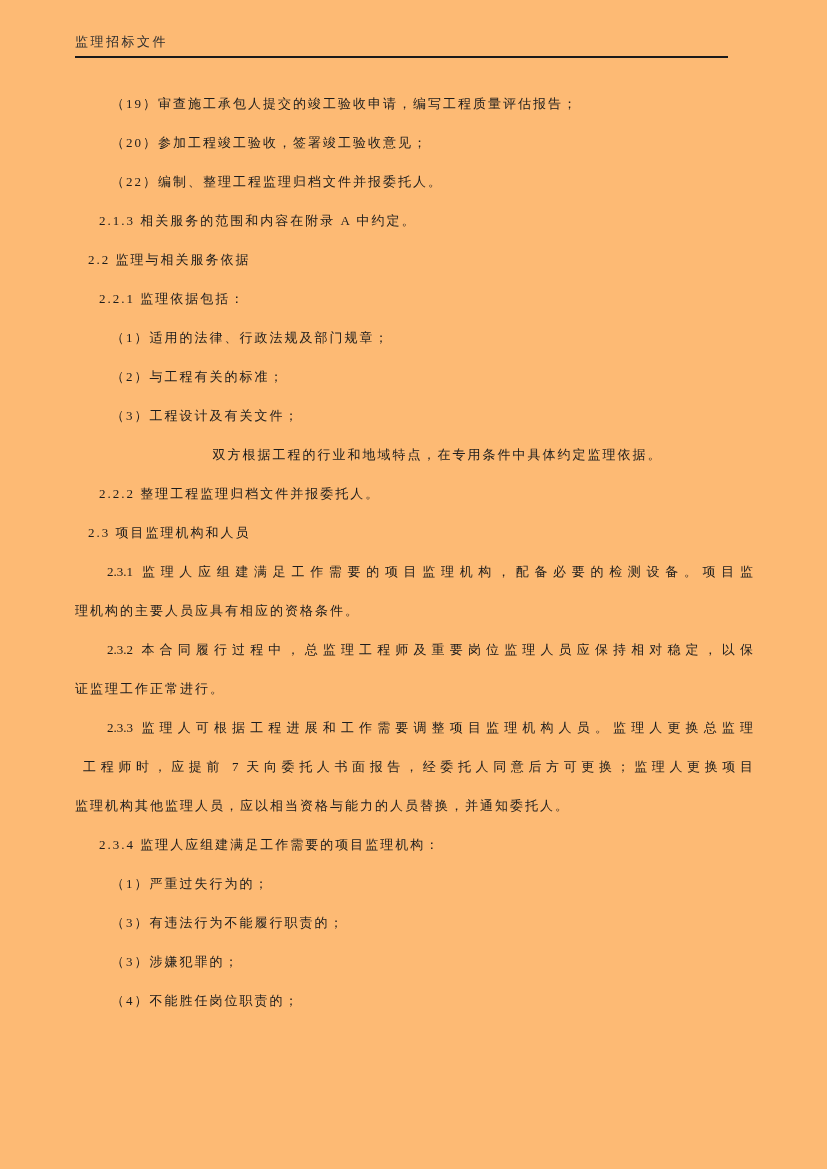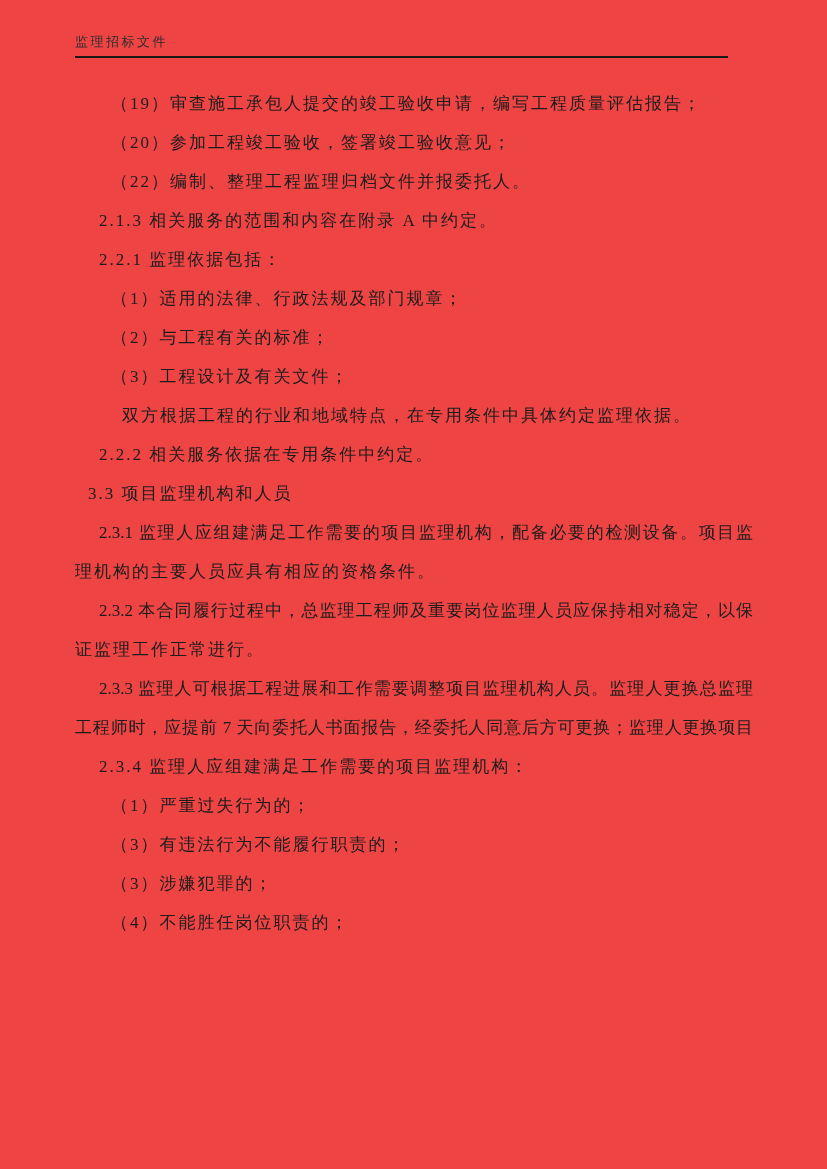--- a/index.html
+++ b/index.html
@@ -4,21 +4,21 @@
 <style>
   html, body {
     margin: 0;
     padding: 0;
     background: #ffffff;
   }
   .page {
     position: relative;
     width: 827px;
     height: 1169px;
-    background: #ef4444;
+    background: #fdba74;
     overflow: hidden;
     font-family: "Liberation Serif", "DejaVu Serif", serif;
     color: #1c1c1c;
   }
   .header-title {
     position: absolute;
     left: 75px;
     top: 33px;
     font-size: 13px;
     letter-spacing: 2.5px;
@@ -35,61 +35,64 @@
   }
   .doc-body {
     position: absolute;
     left: 75px;
     top: 84px;
     width: 678px;
   }
   .line {
     height: 39px;
     line-height: 39px;
-    font-size: 17px;
+    font-size: 13px;
     letter-spacing: 2px;
     white-space: nowrap;
     color: #1c1c1c;
   }
   .indent-margin   { padding-left: 0; }
   .indent-heading2 { padding-left: 13px; }
   .indent-clause   { padding-left: 24px; }
   .indent-item     { padding-left: 36px; }
-  .indent-para     { padding-left: 47px; }
+  .indent-para     { padding-left: 47px; text-align: center; }
   .line.justify {
     letter-spacing: normal;
     white-space: normal;
     text-align: justify;
     text-align-last: justify;
     overflow: hidden;
+    margin-left: 8px;
   }
 </style>
 </head>
 <body>
 
 <div class="page">
   <div class="header-title">监理招标文件</div>
   <div class="header-rule"></div>
   <div class="doc-body" id="doc-body">
       <div class="line indent-item">（19）审查施工承包人提交的竣工验收申请，编写工程质量评估报告；</div>
       <div class="line indent-item">（20）参加工程竣工验收，签署竣工验收意见；</div>
       <div class="line indent-item">（22）编制、整理工程监理归档文件并报委托人。</div>
       <div class="line indent-clause">2.1.3 相关服务的范围和内容在附录 A 中约定。</div>
+      <div class="line indent-heading2">2.2 监理与相关服务依据</div>
       <div class="line indent-clause">2.2.1 监理依据包括：</div>
       <div class="line indent-item">（1）适用的法律、行政法规及部门规章；</div>
       <div class="line indent-item">（2）与工程有关的标准；</div>
       <div class="line indent-item">（3）工程设计及有关文件；</div>
       <div class="line indent-para">双方根据工程的行业和地域特点，在专用条件中具体约定监理依据。</div>
-      <div class="line indent-clause">2.2.2 相关服务依据在专用条件中约定。</div>
-      <div class="line indent-heading2">3.3 项目监理机构和人员</div>
+      <div class="line indent-clause">2.2.2 整理工程监理归档文件并报委托人。</div>
+      <div class="line indent-heading2">2.3 项目监理机构和人员</div>
       <div class="line indent-clause justify">2.3.1 监理人应组建满足工作需要的项目监理机构，配备必要的检测设备。项目监</div>
       <div class="line indent-margin">理机构的主要人员应具有相应的资格条件。</div>
       <div class="line indent-clause justify">2.3.2 本合同履行过程中，总监理工程师及重要岗位监理人员应保持相对稳定，以保</div>
       <div class="line indent-margin">证监理工作正常进行。</div>
       <div class="line indent-clause justify">2.3.3 监理人可根据工程进展和工作需要调整项目监理机构人员。监理人更换总监理</div>
       <div class="line indent-margin justify">工程师时，应提前 7 天向委托人书面报告，经委托人同意后方可更换；监理人更换项目</div>
+      <div class="line indent-margin">监理机构其他监理人员，应以相当资格与能力的人员替换，并通知委托人。</div>
       <div class="line indent-clause">2.3.4 监理人应组建满足工作需要的项目监理机构：</div>
       <div class="line indent-item">（1）严重过失行为的；</div>
       <div class="line indent-item">（3）有违法行为不能履行职责的；</div>
       <div class="line indent-item">（3）涉嫌犯罪的；</div>
       <div class="line indent-item">（4）不能胜任岗位职责的；</div>
     </div>
 </div>
 
 </body></html>

